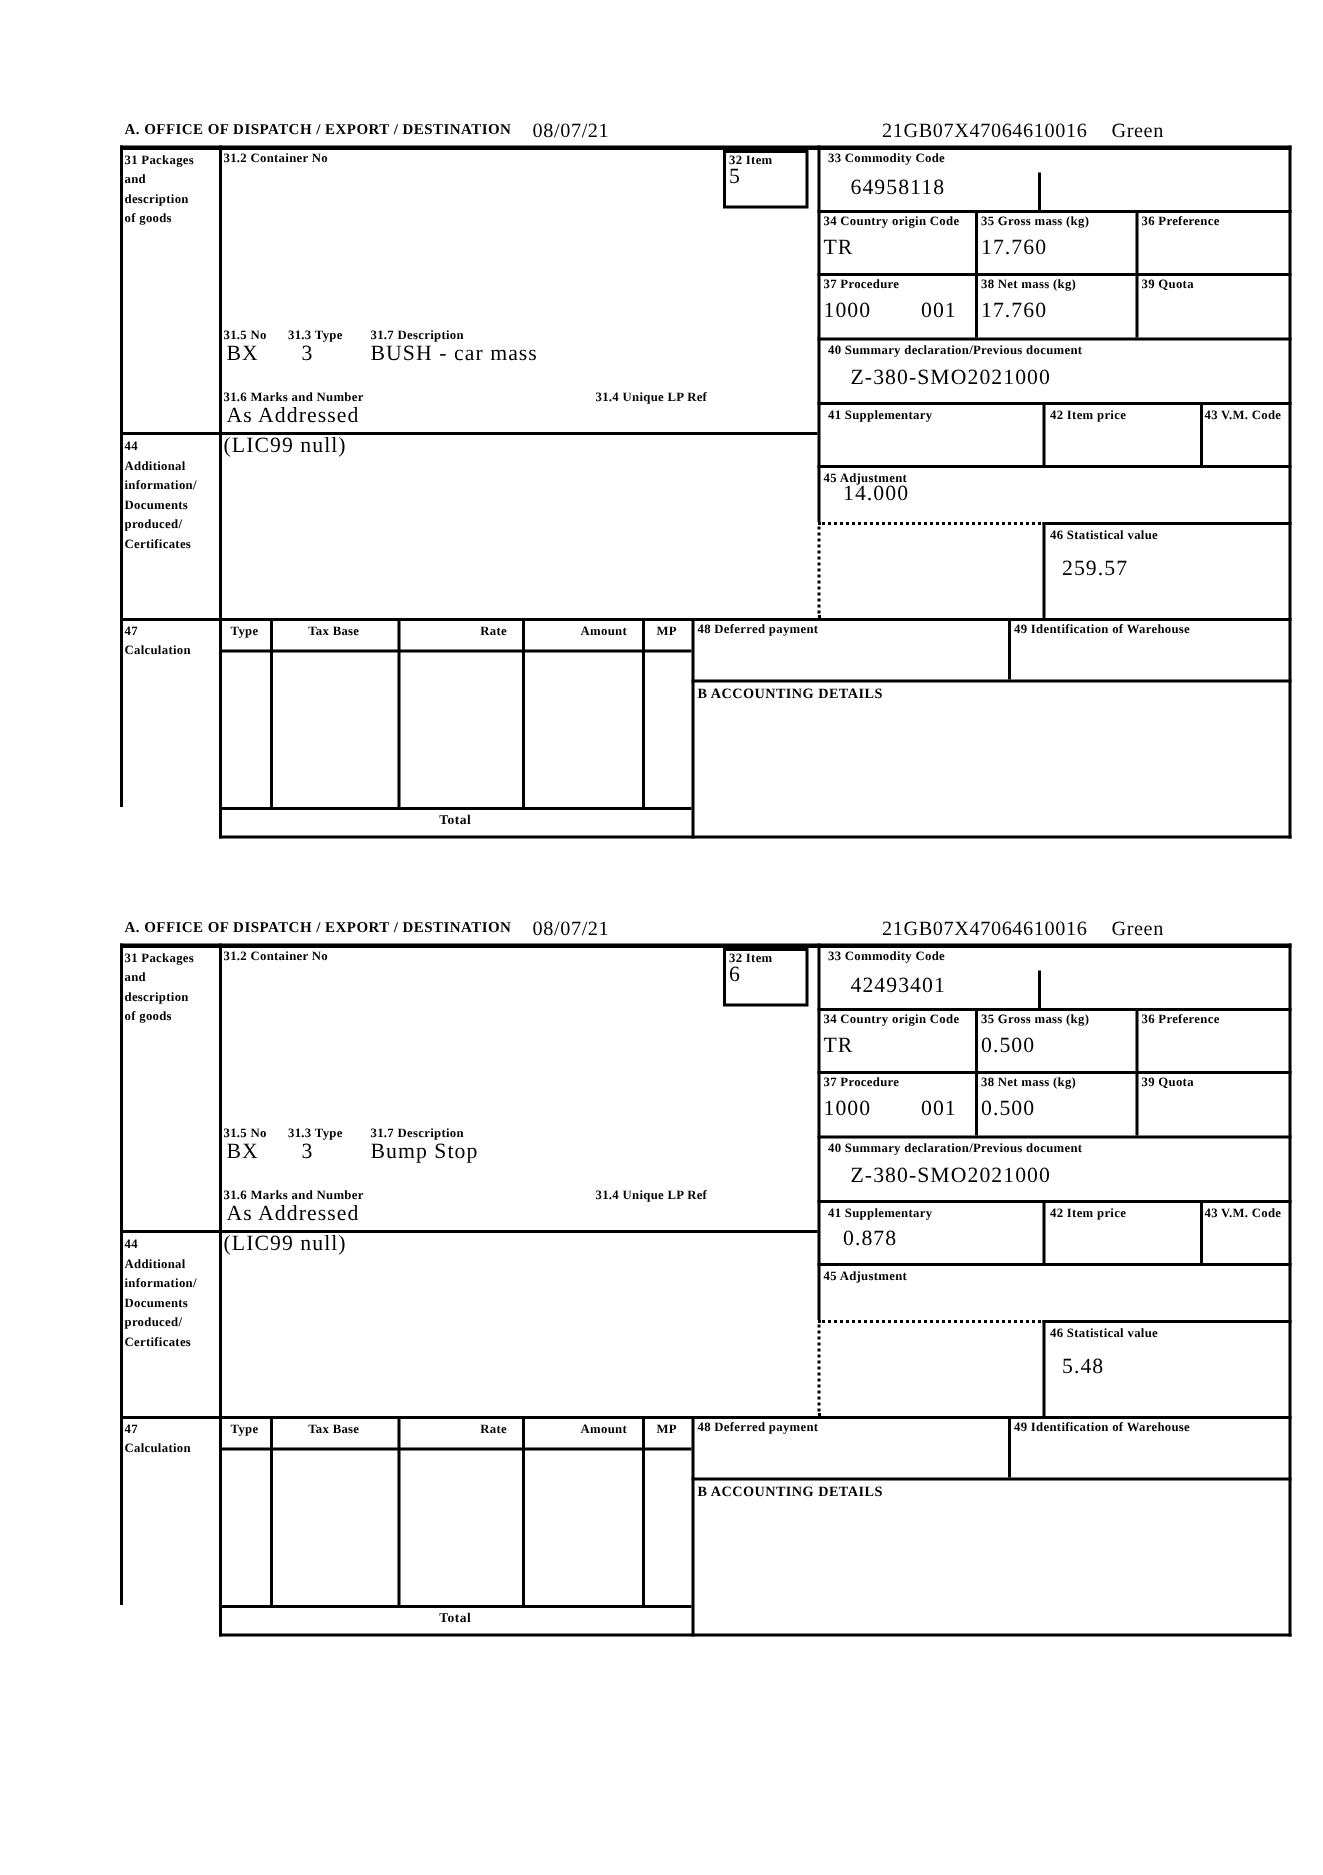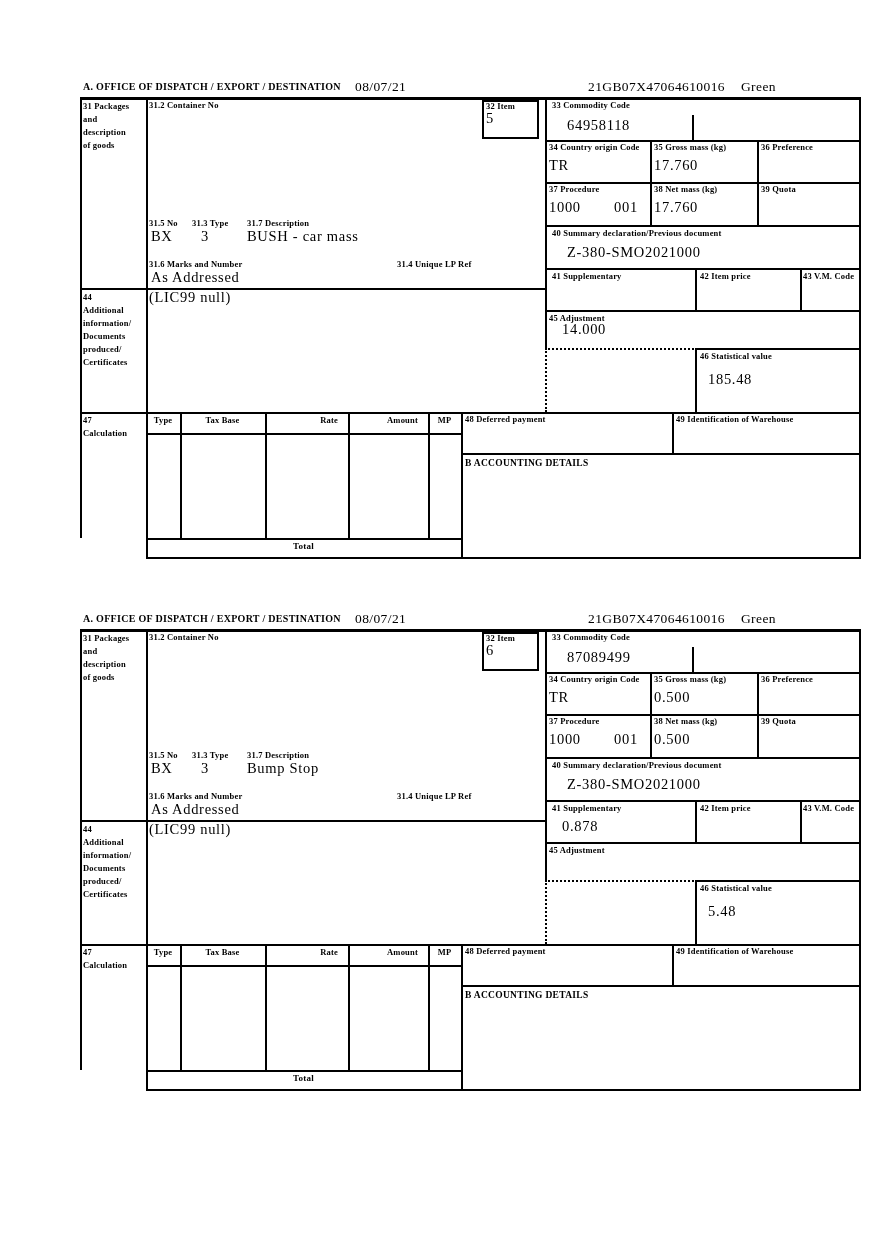--- a/index.html
+++ b/index.html
@@ -121,21 +121,21 @@
     <div>Additional</div>
     <div>information/</div>
     <div>Documents</div>
     <div>produced/</div>
     <div>Certificates</div>
   </div>
   <div class="val" style="left:69px;top:210px;">(LIC99 null)</div>
 
   <div class="lb" style="left:469px;top:233px;">45 Adjustment</div>
   <div class="lb" style="left:620px;top:271px;">46 Statistical value</div>
-  <div class="val" style="left:628px;top:292px;">185.48</div>
+  <div class="val" style="left:628px;top:292px;">259.57</div>
 
   <div class="lbm" style="left:3px;top:334px;">
     <div>47</div>
     <div>Calculation</div>
   </div>
   <div class="th th-c" style="left:66px;width:34px;">Type</div>
   <div class="th th-c" style="left:100px;width:85px;">Tax Base</div>
   <div class="th th-r" style="left:185px;width:83px;">Rate</div>
   <div class="th th-r" style="left:268px;width:80px;">Amount</div>
   <div class="th th-c" style="left:348px;width:33px;">MP</div>
@@ -194,21 +194,21 @@
     <div>of goods</div>
   </div>
 
   <div class="lb" style="left:69px;top:20px;">31.2 Container No</div>
 
   <div class="box32"></div>
   <div class="lb" style="left:406px;top:21px;">32 Item</div>
   <div class="val" style="left:406px;top:31px;">6</div>
 
   <div class="lb" style="left:472px;top:20px;">33 Commodity Code</div>
-  <div class="val" style="left:487px;top:38px;">87089499</div>
+  <div class="val" style="left:487px;top:38px;">42493401</div>
 
   <div class="lb" style="left:469px;top:62px;">34 Country origin Code</div>
   <div class="val" style="left:469px;top:78px;">TR</div>
   <div class="lb" style="left:574px;top:62px;">35 Gross mass (kg)</div>
   <div class="val" style="left:574px;top:78px;">0.500</div>
   <div class="lb" style="left:681px;top:62px;">36 Preference</div>
 
   <div class="lb" style="left:469px;top:104px;">37 Procedure</div>
   <div class="val" style="left:469px;top:120px;">1000</div>
   <div class="val" style="left:534px;top:120px;">001</div>

